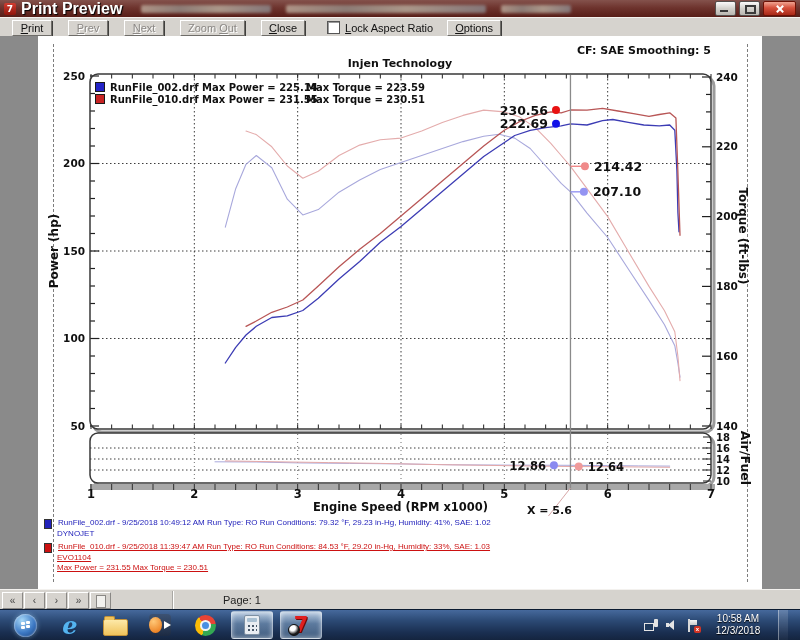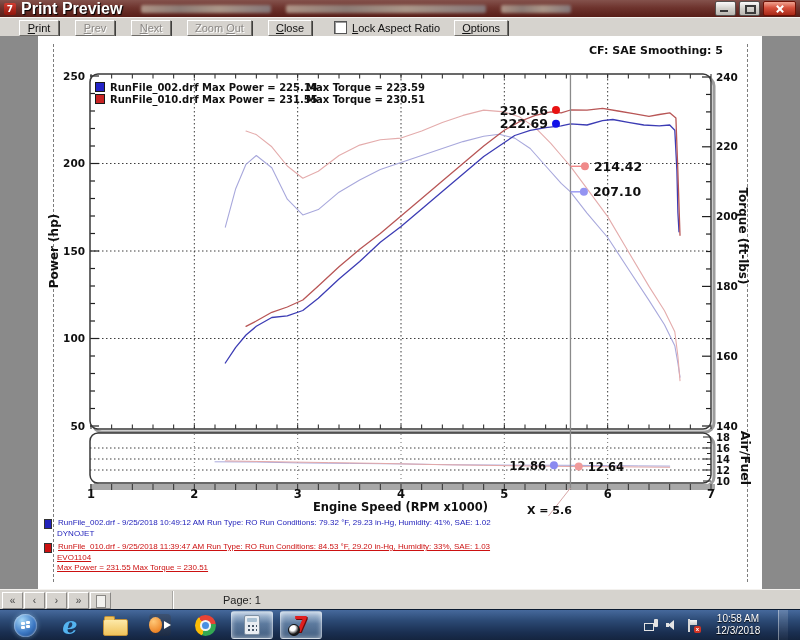--- a/index.html
+++ b/index.html
@@ -21,39 +21,39 @@
     background:linear-gradient(#fbfbfb,#d3d1cc 50%,#b9b7b1)}
   .wbtn.close{width:31px;background:linear-gradient(#f0a492,#d6503c 45%,#a82817);border-color:#6e1206}
   .gmin{position:absolute;left:4px;bottom:3px;width:8px;height:2px;background:#3a3a3a}
   .gmax{position:absolute;left:5px;top:3px;width:7px;height:5px;border:2px solid #3a3a3a}
   .gx{position:absolute;left:50%;top:50%;width:9px;height:2px;background:#fff;transform:translate(-50%,-50%) rotate(45deg)}
   .gx2{transform:translate(-50%,-50%) rotate(-45deg)}
 
   
   .toolbar{position:absolute;top:17px;left:0;right:0;height:19px;background:#d6d3ce;
     border-top:1px solid #f3f1ee;border-bottom:1px solid #8f8d89;display:flex;align-items:center;
-    padding:0 19px;font-size:11px;color:#111}
+    padding:0 12px;font-size:11px;color:#111}
   .tbtn{height:16px;min-width:40px;padding:0 7px;margin-right:16px;background:#d6d3ce;
     border:1px solid #6f6d69;border-top-color:#fff;border-left-color:#fff;box-shadow:1px 1px 0 #403f3d;
     font:11px "Liberation Sans",sans-serif;line-height:14px;text-align:center;color:#111}
   .tbtn.tdis{color:#8b8885;text-shadow:1px 1px 0 #fff}
   .tcheck{display:flex;align-items:center;gap:5px;margin:0 14px 0 6px}
   .cbox{width:11px;height:11px;background:#fff;border:1px solid #555;box-shadow:inset 1px 1px 0 #9a9a9a;flex:0 0 auto}
   u{text-decoration:underline}
 
   
   .preview{position:absolute;top:36px;bottom:50px;left:0;right:0;background:#8a8a8a;overflow:hidden}
   .page{position:absolute;left:38px;top:0;bottom:0;width:724px;background:#ffffff}
   .marginline{position:absolute;top:8px;bottom:8px;width:0;border-left:1px dashed #7d7d7d}
   .ml{left:15px}.mr{left:709px}
   .brand{position:absolute;top:8px;left:0;width:724px;text-align:center;
     font:bold 11px "DejaVu Sans",sans-serif;color:#101010}
   .company{position:absolute;top:21px;left:0;width:724px;text-align:center;
     font:bold 11px "DejaVu Sans",sans-serif;color:#101010}
-  .cfnote{position:absolute;top:8px;right:39px;font:bold 11px "DejaVu Sans",sans-serif;color:#101010}
+  .cfnote{position:absolute;top:8px;right:51px;font:bold 11px "DejaVu Sans",sans-serif;color:#101010}
   #dyno{position:absolute;left:0;top:0}
 
   .legend{position:absolute;left:57px;top:45px}
   .legrow{display:flex;align-items:center;height:12px;font:bold 10px "DejaVu Sans",sans-serif;color:#101010;white-space:nowrap}
   .legsq{width:8px;height:8px;border:1px solid #1a1a1a;margin-right:5px;flex:0 0 auto}
   .legmain{width:196px}
 
   .runinfo{position:absolute;left:6px;top:482px;width:700px}
   .riblock{margin-bottom:3px}
   .riline{font:8px "Liberation Sans",sans-serif;line-height:10px;white-space:nowrap;display:flex;align-items:flex-start}
@@ -373,20 +373,21 @@
           <circle cx="546.9333333333334" cy="130.27420000000006" r="4" fill="#f08a8a"></circle>
           <text x="555.9333333333334" y="134.77420000000006" font-size="12.5" font-weight="bold" font-family="DejaVu Sans, sans-serif" fill="#101010" text-anchor="start">214.42</text>
           <line x1="532.4666666666666" y1="155.82100000000003" x2="545.8999999999999" y2="155.82100000000003" stroke="#9494f2" stroke-width="1.4"></line>
           <circle cx="545.8999999999999" cy="155.82100000000003" r="4" fill="#9494f2"></circle>
           <text x="554.8999999999999" y="160.32100000000003" font-size="12.5" font-weight="bold" font-family="DejaVu Sans, sans-serif" fill="#101010" text-anchor="start">207.10</text>
           <circle cx="515.9333333333334" cy="429.27" r="4" fill="#8a8af0"></circle>
           <text x="507.9333333333334" y="433.77" font-size="11.5" font-weight="bold" font-family="DejaVu Sans, sans-serif" fill="#101010" text-anchor="end">12.86</text>
           <circle cx="540.7333333333333" cy="430.48" r="4" fill="#f09a9a"></circle>
           <text x="549.7333333333333" y="434.98" font-size="11.5" font-weight="bold" font-family="DejaVu Sans, sans-serif" fill="#101010" text-anchor="start">12.64</text>
         </svg>
+      <div class="company">Injen Technology</div>
       <div class="cfnote">CF: SAE  Smoothing: 5</div>
       <div class="legend">
           <div class="legrow">
             <span class="legsq" style="background: rgb(36, 36, 200);"></span>
             <span class="legmain">RunFile_002.drf Max Power = 225.14</span>
             <span class="legtq">Max Torque = 223.59</span>
           </div>
           <div class="legrow">
             <span class="legsq" style="background: rgb(200, 36, 36);"></span>
             <span class="legmain">RunFile_010.drf Max Power = 231.55</span>

